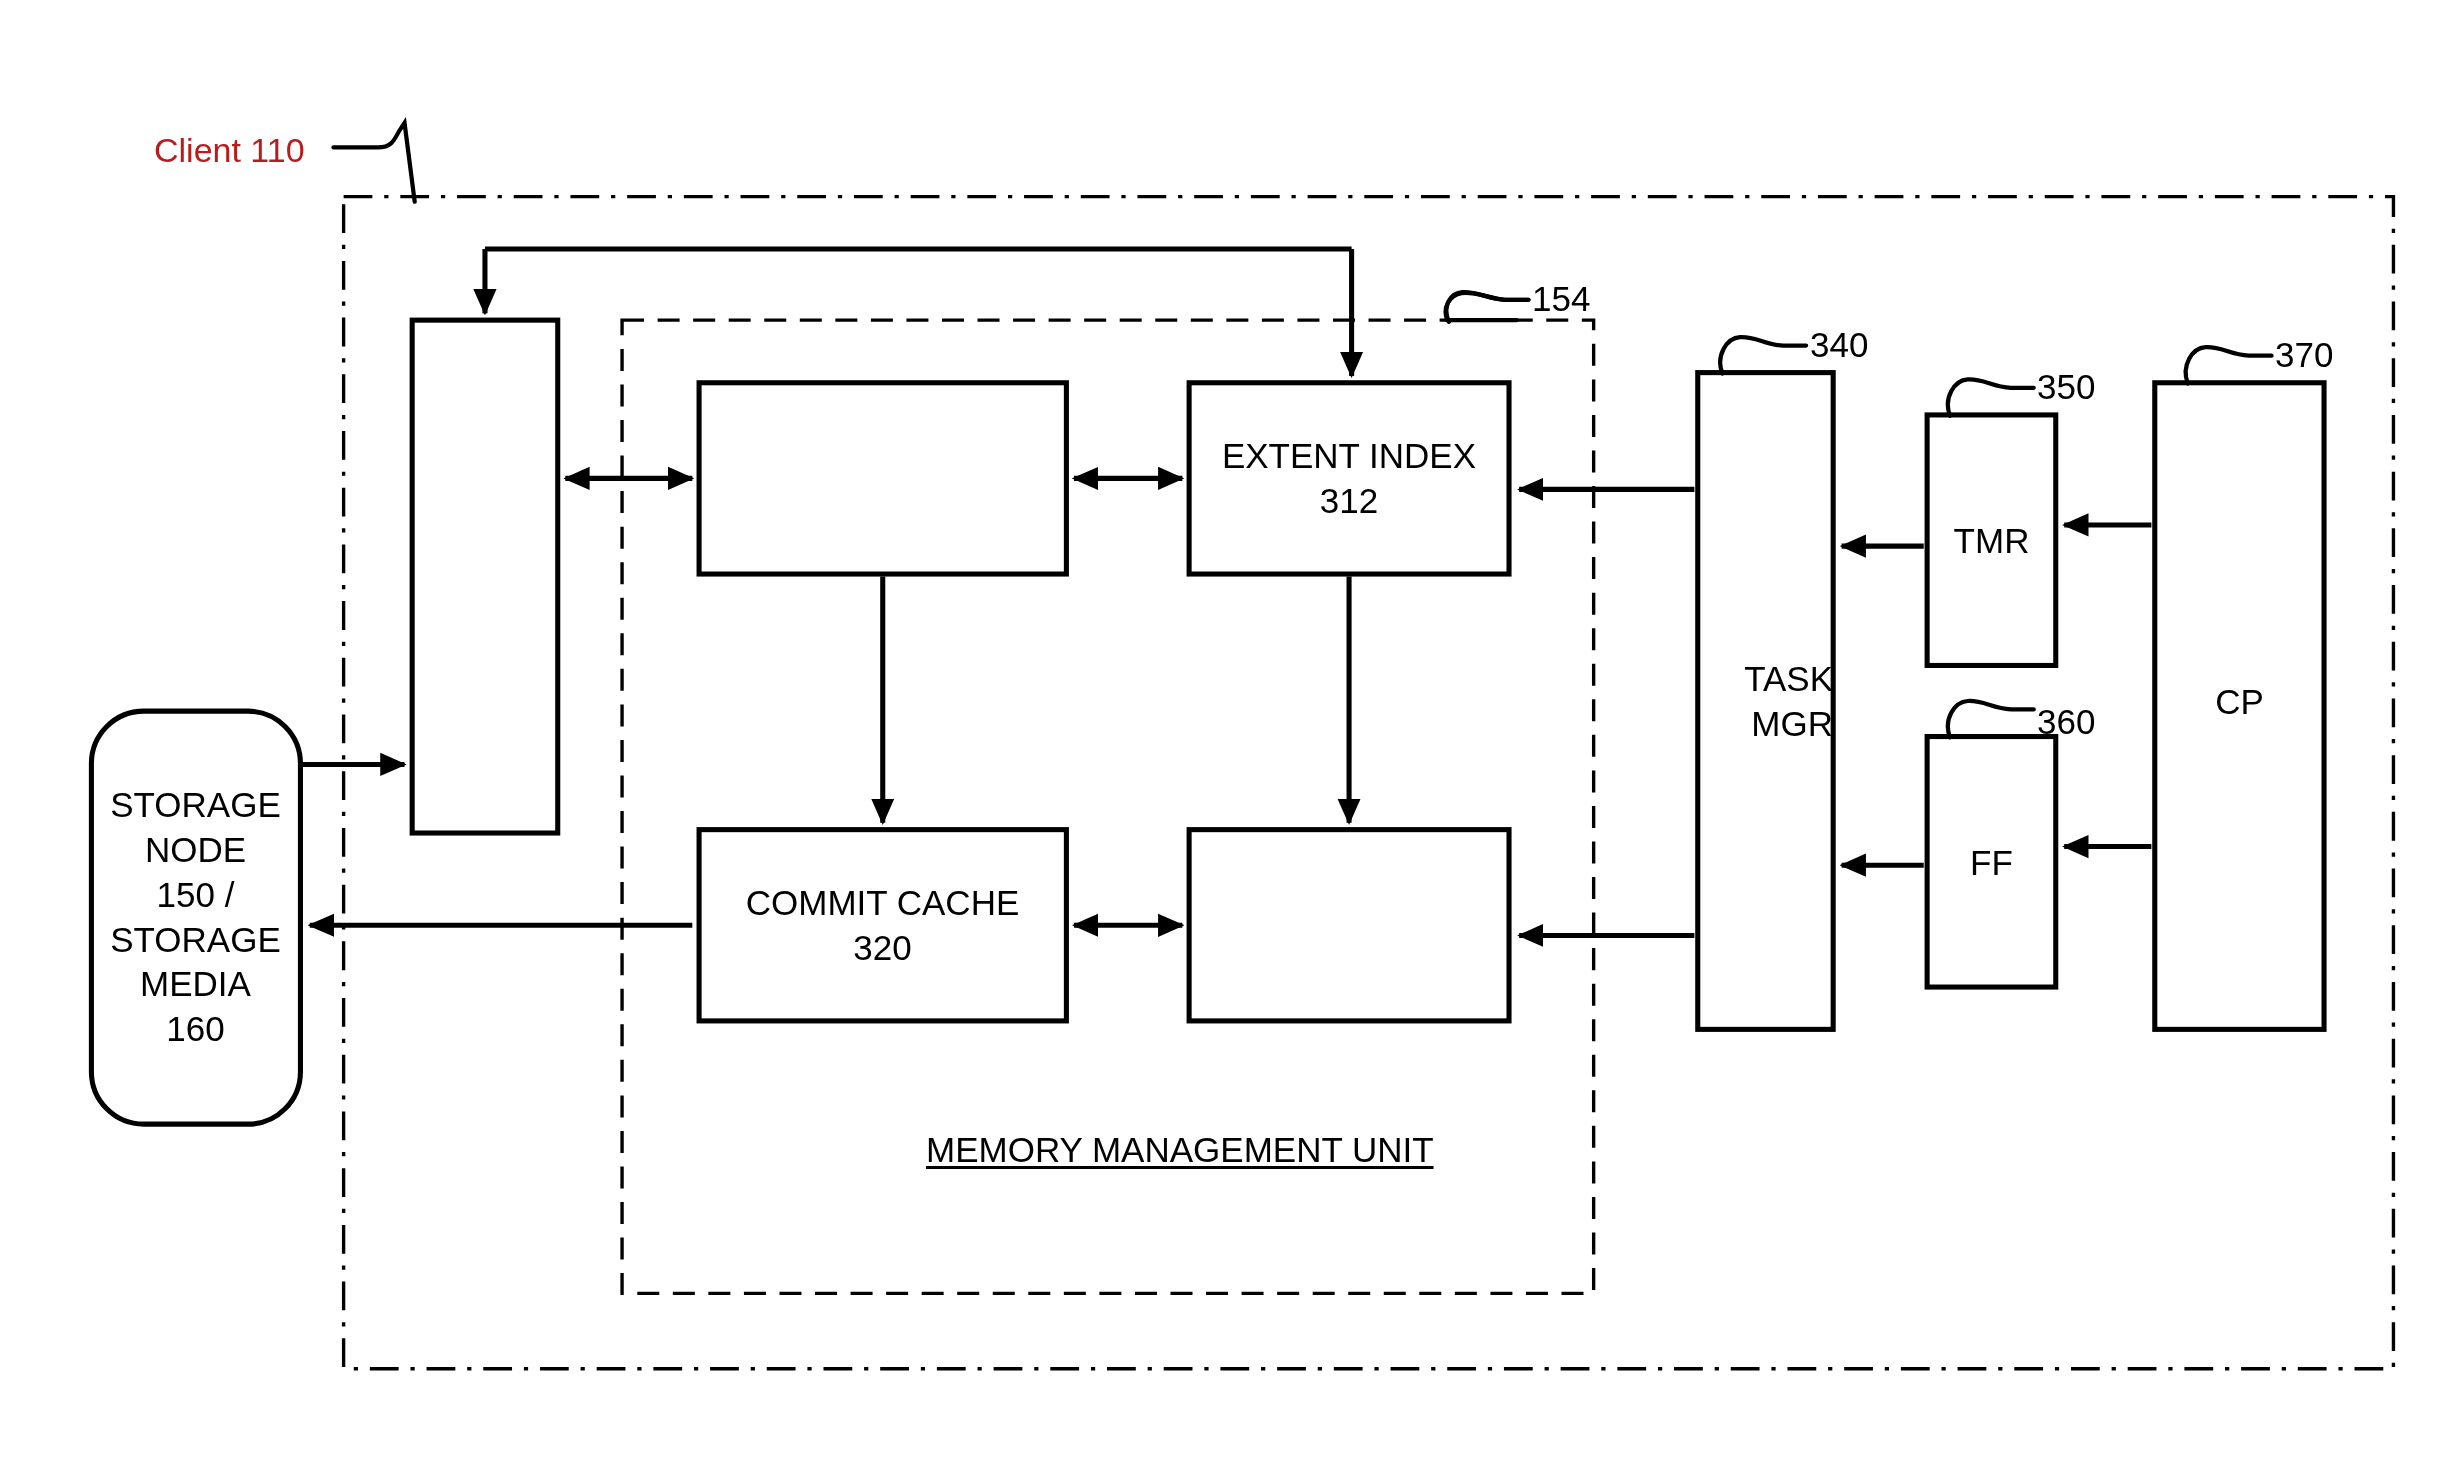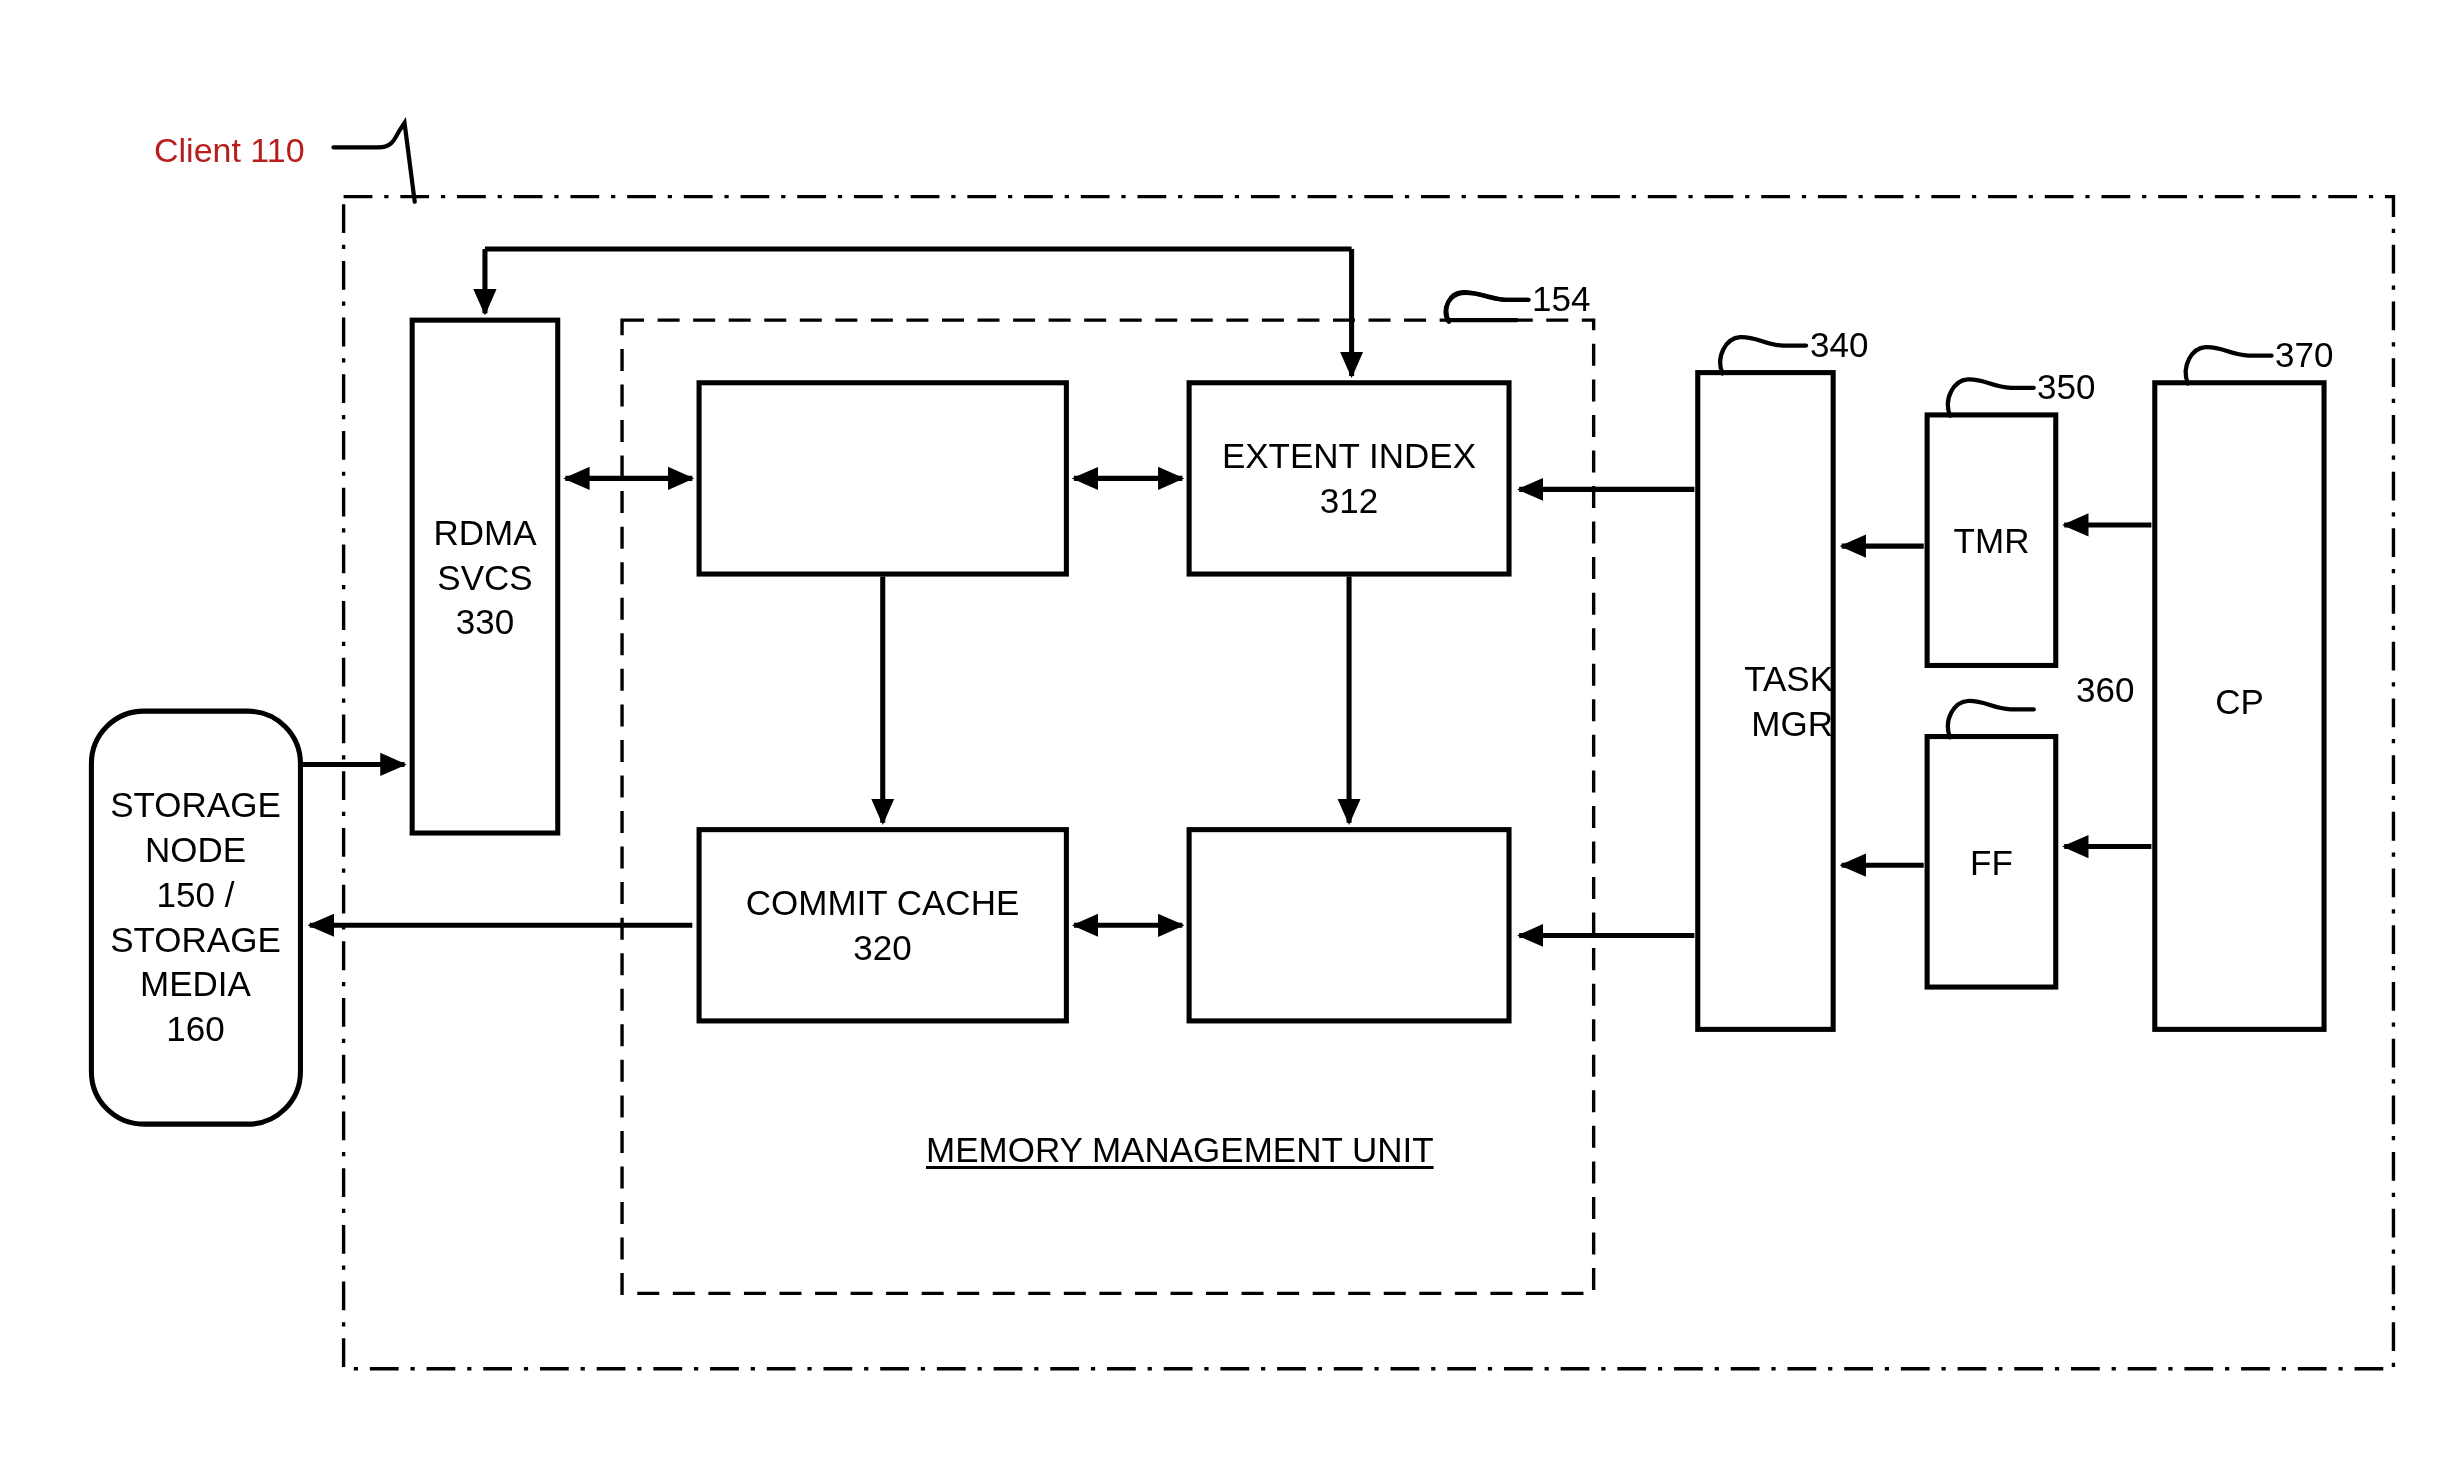--- a/index.html
+++ b/index.html
@@ -148,38 +148,33 @@
   </svg>
 
   <div class="client-tag" style="left:154px; top:131px;">Client 110</div>
 
   <div class="ref-num" style="left:1532px; top:279px;">154</div>
 
   <div class="ref-num" style="left:1810px; top:325px;">340</div>
 
   <div class="ref-num" style="left:2037px; top:367px;">350</div>
 
-  <div class="ref-num" style="left:2037px; top:670px;margin-left:39px;">360</div>
+  <div class="ref-num" style="left:2037px; top:702px;">360</div>
 
   <div class="ref-num" style="left:2275px; top:335px;">370</div>
 
   <div class="box-label f41" style="left:91px; top:711px; width:209px; height:413px;">
     <span>STORAGE</span>
     <span>NODE</span>
     <span>150 /</span>
     <span>STORAGE</span>
     <span>MEDIA</span>
     <span>160</span>
   </div>
 
-  <div class="box-label f41" style="left:412px; top:430px; width:146px; height:296px;">
-    <span>RDMA</span>
-    <span>SVCS</span>
-    <span>330</span>
-  </div>
 
 
   <div class="box-label f41" style="left:1189px; top:383px; width:320px; height:191px;">
     <span>EXTENT INDEX</span>
     <span>312</span>
   </div>
 
   <div class="box-label f41" style="left:699px; top:830px; width:367px; height:191px;">
     <span>COMMIT CACHE</span>
     <span>320</span>

